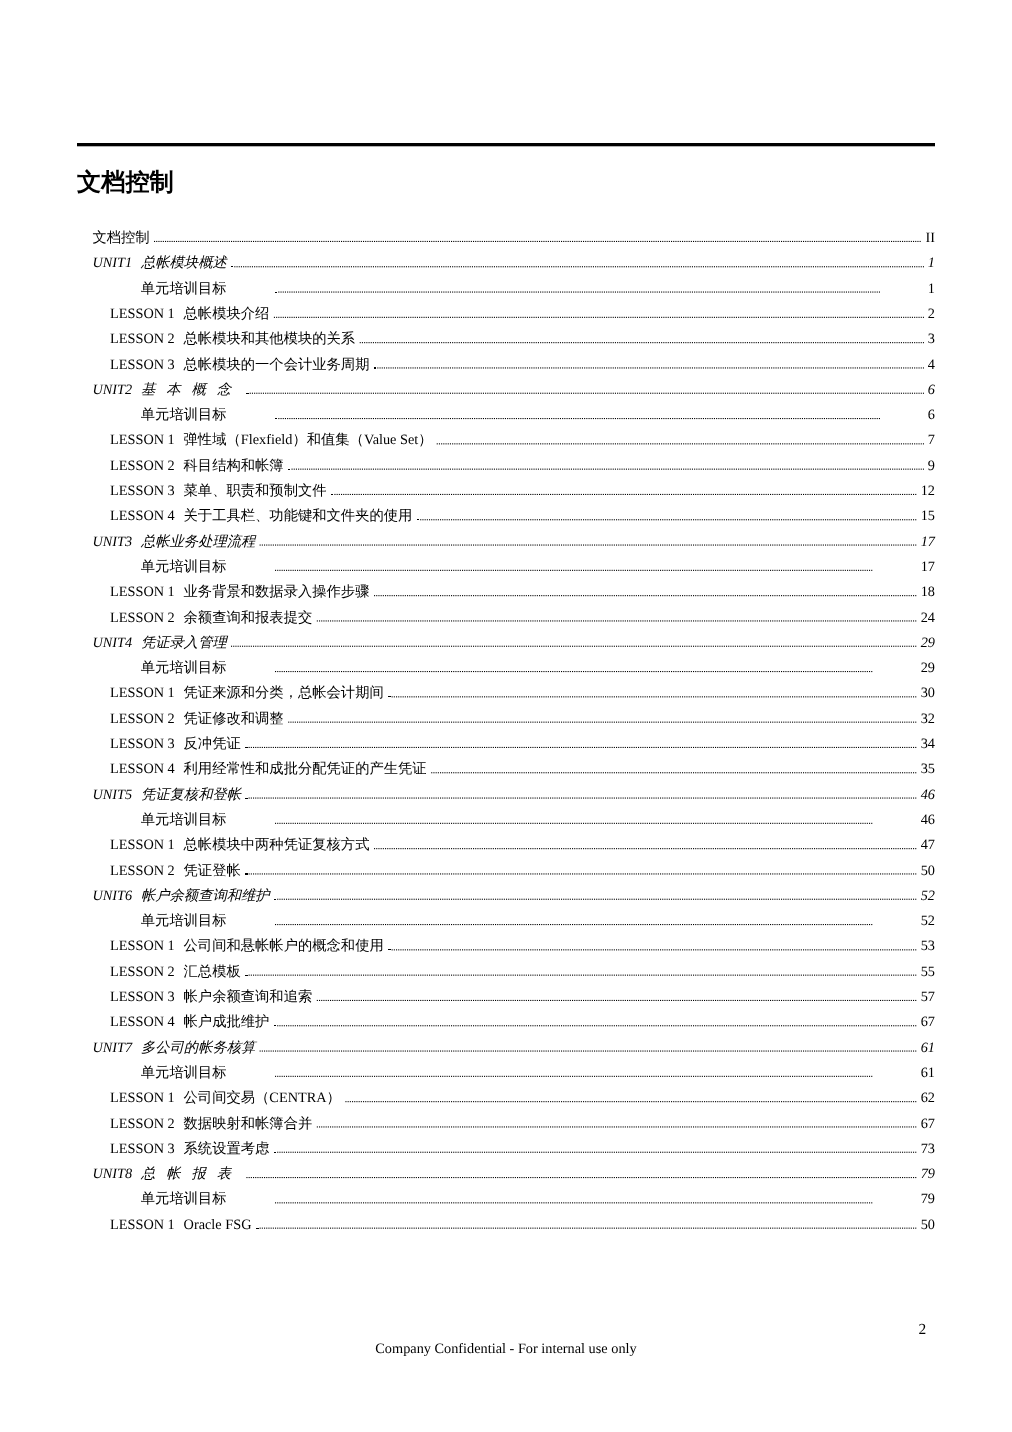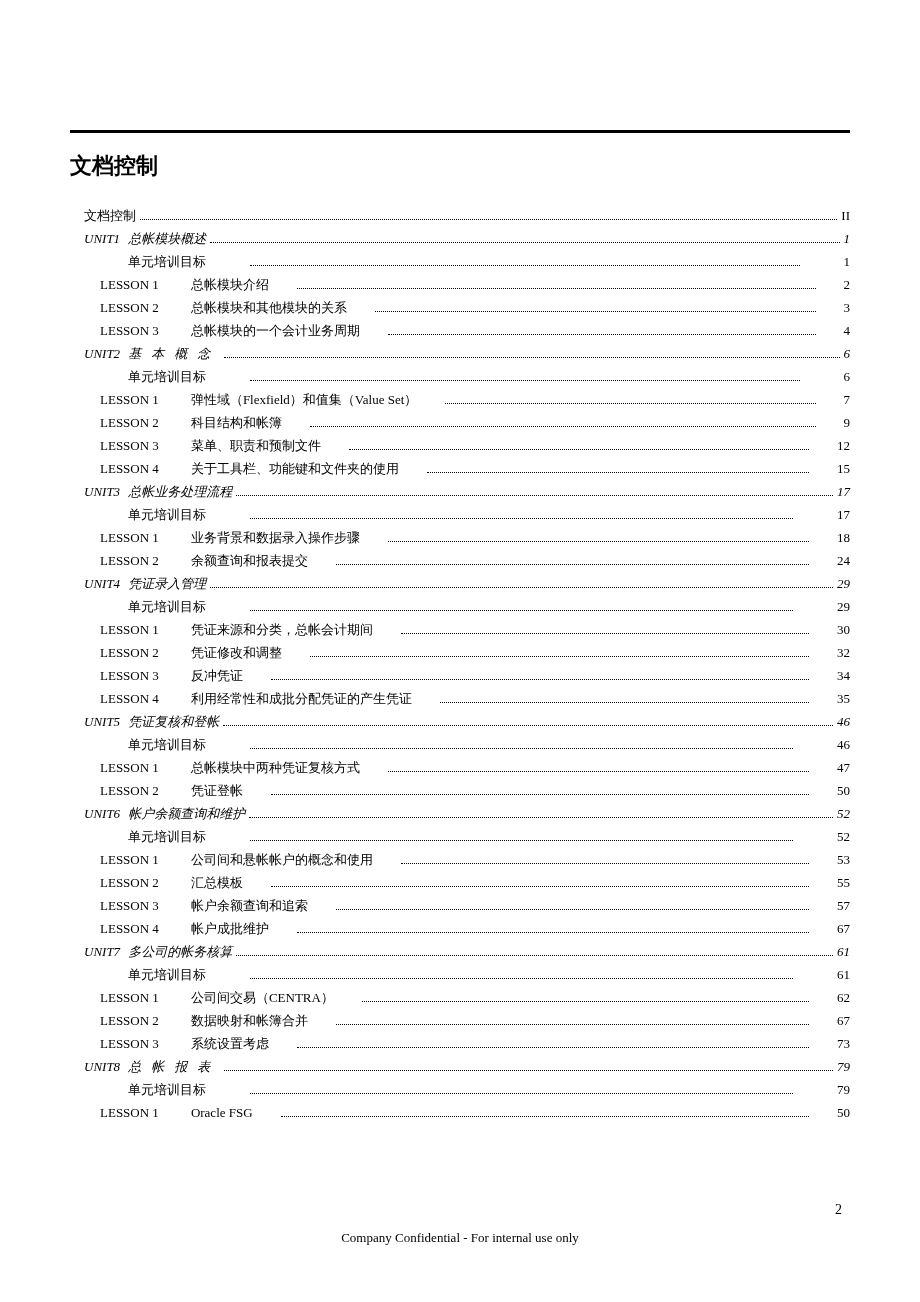--- a/index.html
+++ b/index.html
@@ -45,25 +45,25 @@
     border-bottom: 1px dotted #000;
     margin: 0 4px 3px 4px;
     min-width: 10px;
   }
   .toc-page {
     flex: 0 0 auto;
   }
   .level-0 { padding-left: 14px; }
   .level-1 { padding-left: 14px; font-style: italic; }
   .level-2 { padding-left: 58px; gap: 40px; }
-  .level-3 { padding-left: 30px; gap: 24px; }
+  .level-3 { padding-left: 30px; }
   .letter-space .toc-text { letter-spacing: 10px; }
   .footer {
     position: absolute;
-    bottom: 56px;
+    bottom: 68px;
     left: 0;
     width: 920px;
     text-align: center;
     font-size: 13px;
   }
   .pagenum {
     position: absolute;
     bottom: 84px;
     right: 78px;
     font-size: 14px;

